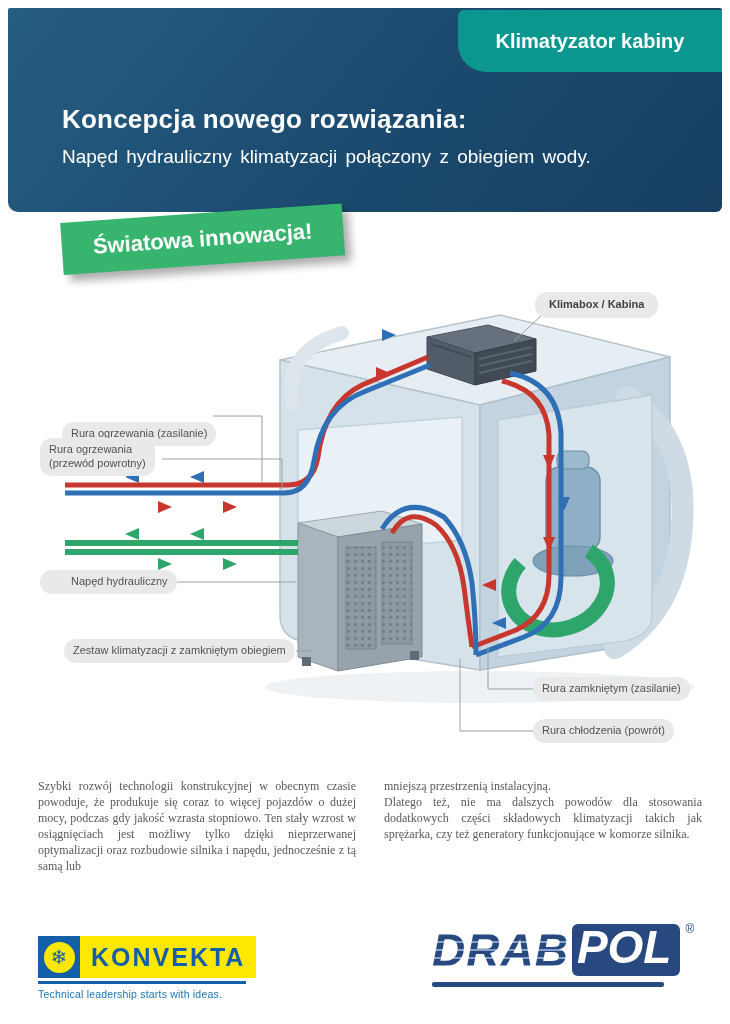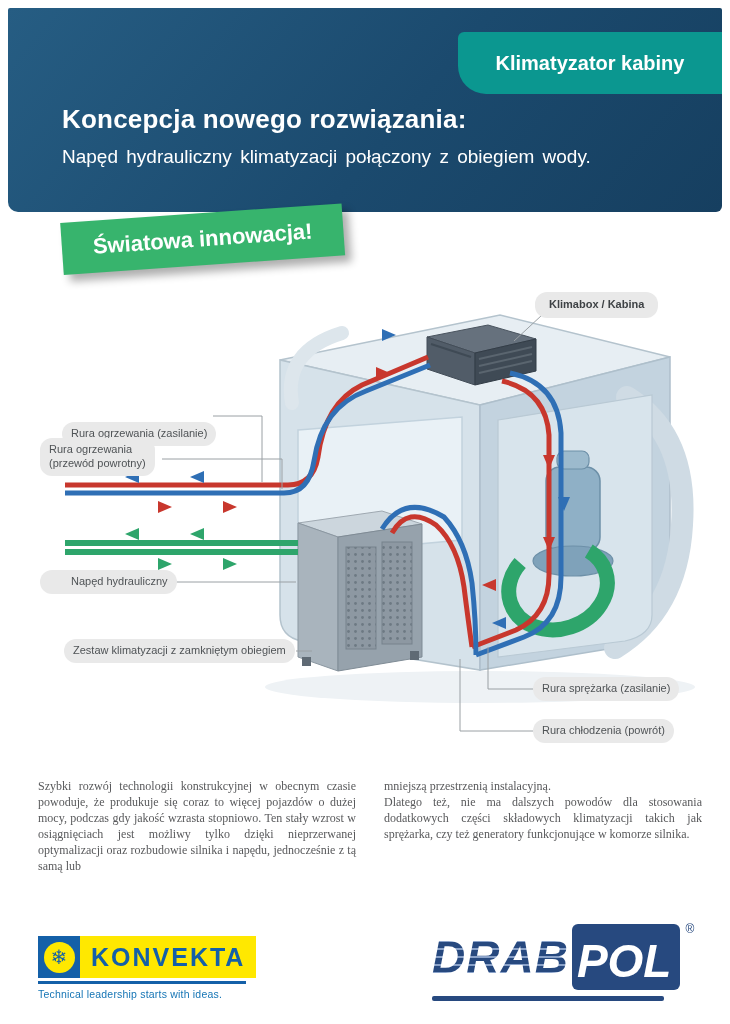--- a/index.html
+++ b/index.html
@@ -10,21 +10,21 @@
   
   .header {
     position:absolute; left:8px; top:8px; width:714px; height:204px;
     background:linear-gradient(130deg,#265d83 0%,#1b4a6e 55%,#163f60 100%);
     border-radius:2px 2px 6px 10px;
   }
   .badge {
     position:absolute; top:2px; right:0; width:264px; height:62px;
     background:#0b9790; border-radius:6px 0 0 28px;
     display:flex; align-items:center; justify-content:center;
-    color:#fff; font-size:20px; font-weight:bold;margin-top:22px;
+    color:#fff; font-size:20px; font-weight:bold;
   }
   .header-title {
     position:absolute; left:54px; top:96px; color:#fff;
     font-size:26px; font-weight:bold; letter-spacing:.2px;
   }
   .header-subtitle {
     position:absolute; left:54px; top:138px; color:#fff;
     font-size:19px; font-weight:400; word-spacing:3px;
   }
   
@@ -74,21 +74,21 @@
   .drabpol-row { display:flex; align-items:center; }
   .drabpol-drab {
     font-size:46px; font-weight:bold; font-style:italic; line-height:1;
     letter-spacing:1px; color:#27497f;
     background:repeating-linear-gradient(180deg,#27497f 0px,#27497f 6px,#8aa2c9 6px,#8px 8px);
     background:repeating-linear-gradient(180deg,#27497f 0px,#27497f 6px,#8aa2c9 6px,#8aa2c9 8px);
     -webkit-background-clip:text; background-clip:text; -webkit-text-fill-color:transparent;
   }
   .drabpol-pol {
     background:#27497f; color:#fff; font-size:46px; font-weight:bold; font-style:italic;
-    line-height:1; padding:14px 9px 6px 5px; border-radius:6px; margin-left:3px;
+    line-height:1; padding:0 9px 6px 5px; border-radius:6px; margin-left:3px;
   }
   .drabpol-reg { font-size:12px; color:#27497f; align-self:flex-start; margin-left:5px; margin-top:-2px; }
   .drabpol-bar { height:5px; background:#27497f; margin-top:6px; border-radius:2px; }
 </style>
 </head>
 <body>
 
 <div class="page">
 
   <div class="header">
@@ -207,21 +207,21 @@
     <span class="lbl-line">Rura ogrzewania</span>
     <span class="lbl-line">(przewód powrotny)</span>
   </div>
   <div class="dlabel" style="left:40px; top:570px;padding-left:31px;">
     <span>Napęd hydrauliczny</span>
   </div>
   <div class="dlabel" style="left:64px; top:639px;">
     <span>Zestaw klimatyzacji z zamkniętym obiegiem</span>
   </div>
   <div class="dlabel" style="left:533px; top:677px;">
-    <span>Rura sprężarka (zasilanie)</span>
+    <span>Rura zamkniętym (zasilanie)</span>
   </div>
   <div class="dlabel" style="left:533px; top:719px;">
     <span>Rura chłodzenia (powrót)</span>
   </div>
 
   <div class="bodycol left">
     <p>Szybki rozwój technologii konstrukcyjnej w obecnym czasie powoduje, że produkuje się coraz to więcej pojazdów o dużej mocy, podczas gdy jakość wzrasta stopniowo. Ten stały wzrost w osiągnięciach jest możliwy tylko dzięki nieprzerwanej optymalizacji oraz rozbudowie silnika i napędu, jednocześnie z tą samą lub</p>
   </div>
   <div class="bodycol right">
     <p>mniejszą przestrzenią instalacyjną.</p>

